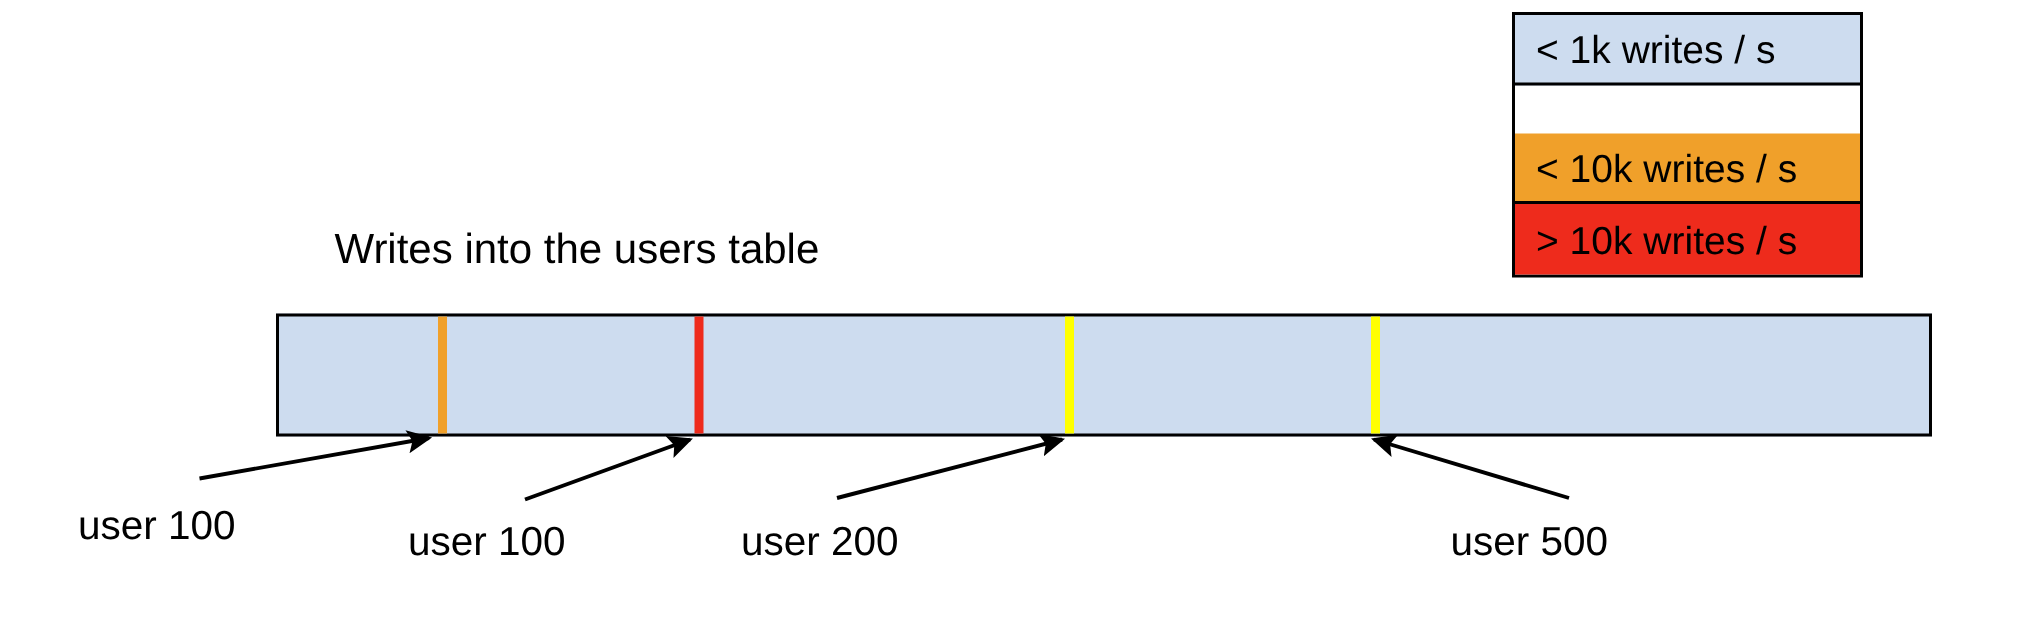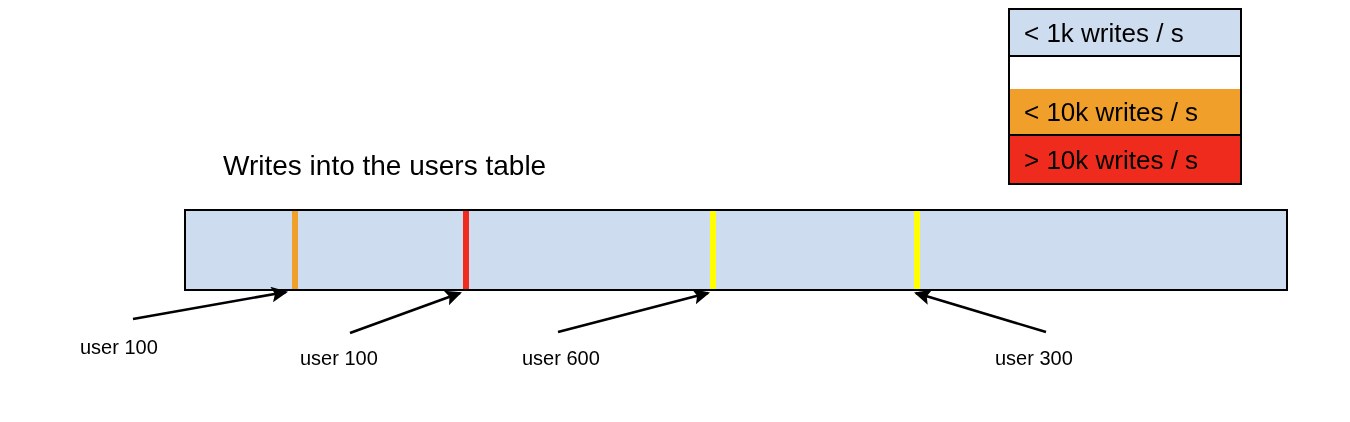--- a/index.html
+++ b/index.html
@@ -82,24 +82,23 @@
     left: 0;
     top: 0;
     width: 1350px;
     height: 422px;
     pointer-events: none;
   }
 
   
   .user-label {
     position: absolute;
-    font-size: 20px;
+    font-size: 27px;
     line-height: 1;
     white-space: nowrap;
-    margin-left: 28px;
   }
 </style>
 </head>
 <body>
 
 <div id="stage">
 
   <div class="legend">
     <div class="legend-row" id="lg0" style="background: rgb(205, 220, 239);">
       <span class="legend-label">&lt; 1k writes / s</span>
@@ -130,16 +129,16 @@
     <g id="arrows" stroke="#000000" stroke-width="2.6" fill="none">
         <line x1="133" y1="319" x2="286" y2="292" marker-end="url(#arrowhead)"></line>
         <line x1="350" y1="333" x2="460" y2="293" marker-end="url(#arrowhead)"></line>
         <line x1="558" y1="332" x2="708" y2="293" marker-end="url(#arrowhead)"></line>
         <line x1="1046" y1="332" x2="916" y2="293" marker-end="url(#arrowhead)"></line>
       </g>
   </svg>
 
   <div class="user-label" id="ul0" style="left: 52px; top: 337px;">user 100</div>
   <div class="user-label" id="ul1" style="left: 272px; top: 348px;">user 100</div>
-  <div class="user-label" id="ul2" style="left: 494px; top: 348px;">user 600</div>
-  <div class="user-label" id="ul3" style="left: 967px; top: 348px;">user 300</div>
+  <div class="user-label" id="ul2" style="left: 494px; top: 348px;">user 200</div>
+  <div class="user-label" id="ul3" style="left: 967px; top: 348px;">user 500</div>
 
 </div>
 
 </body></html>

